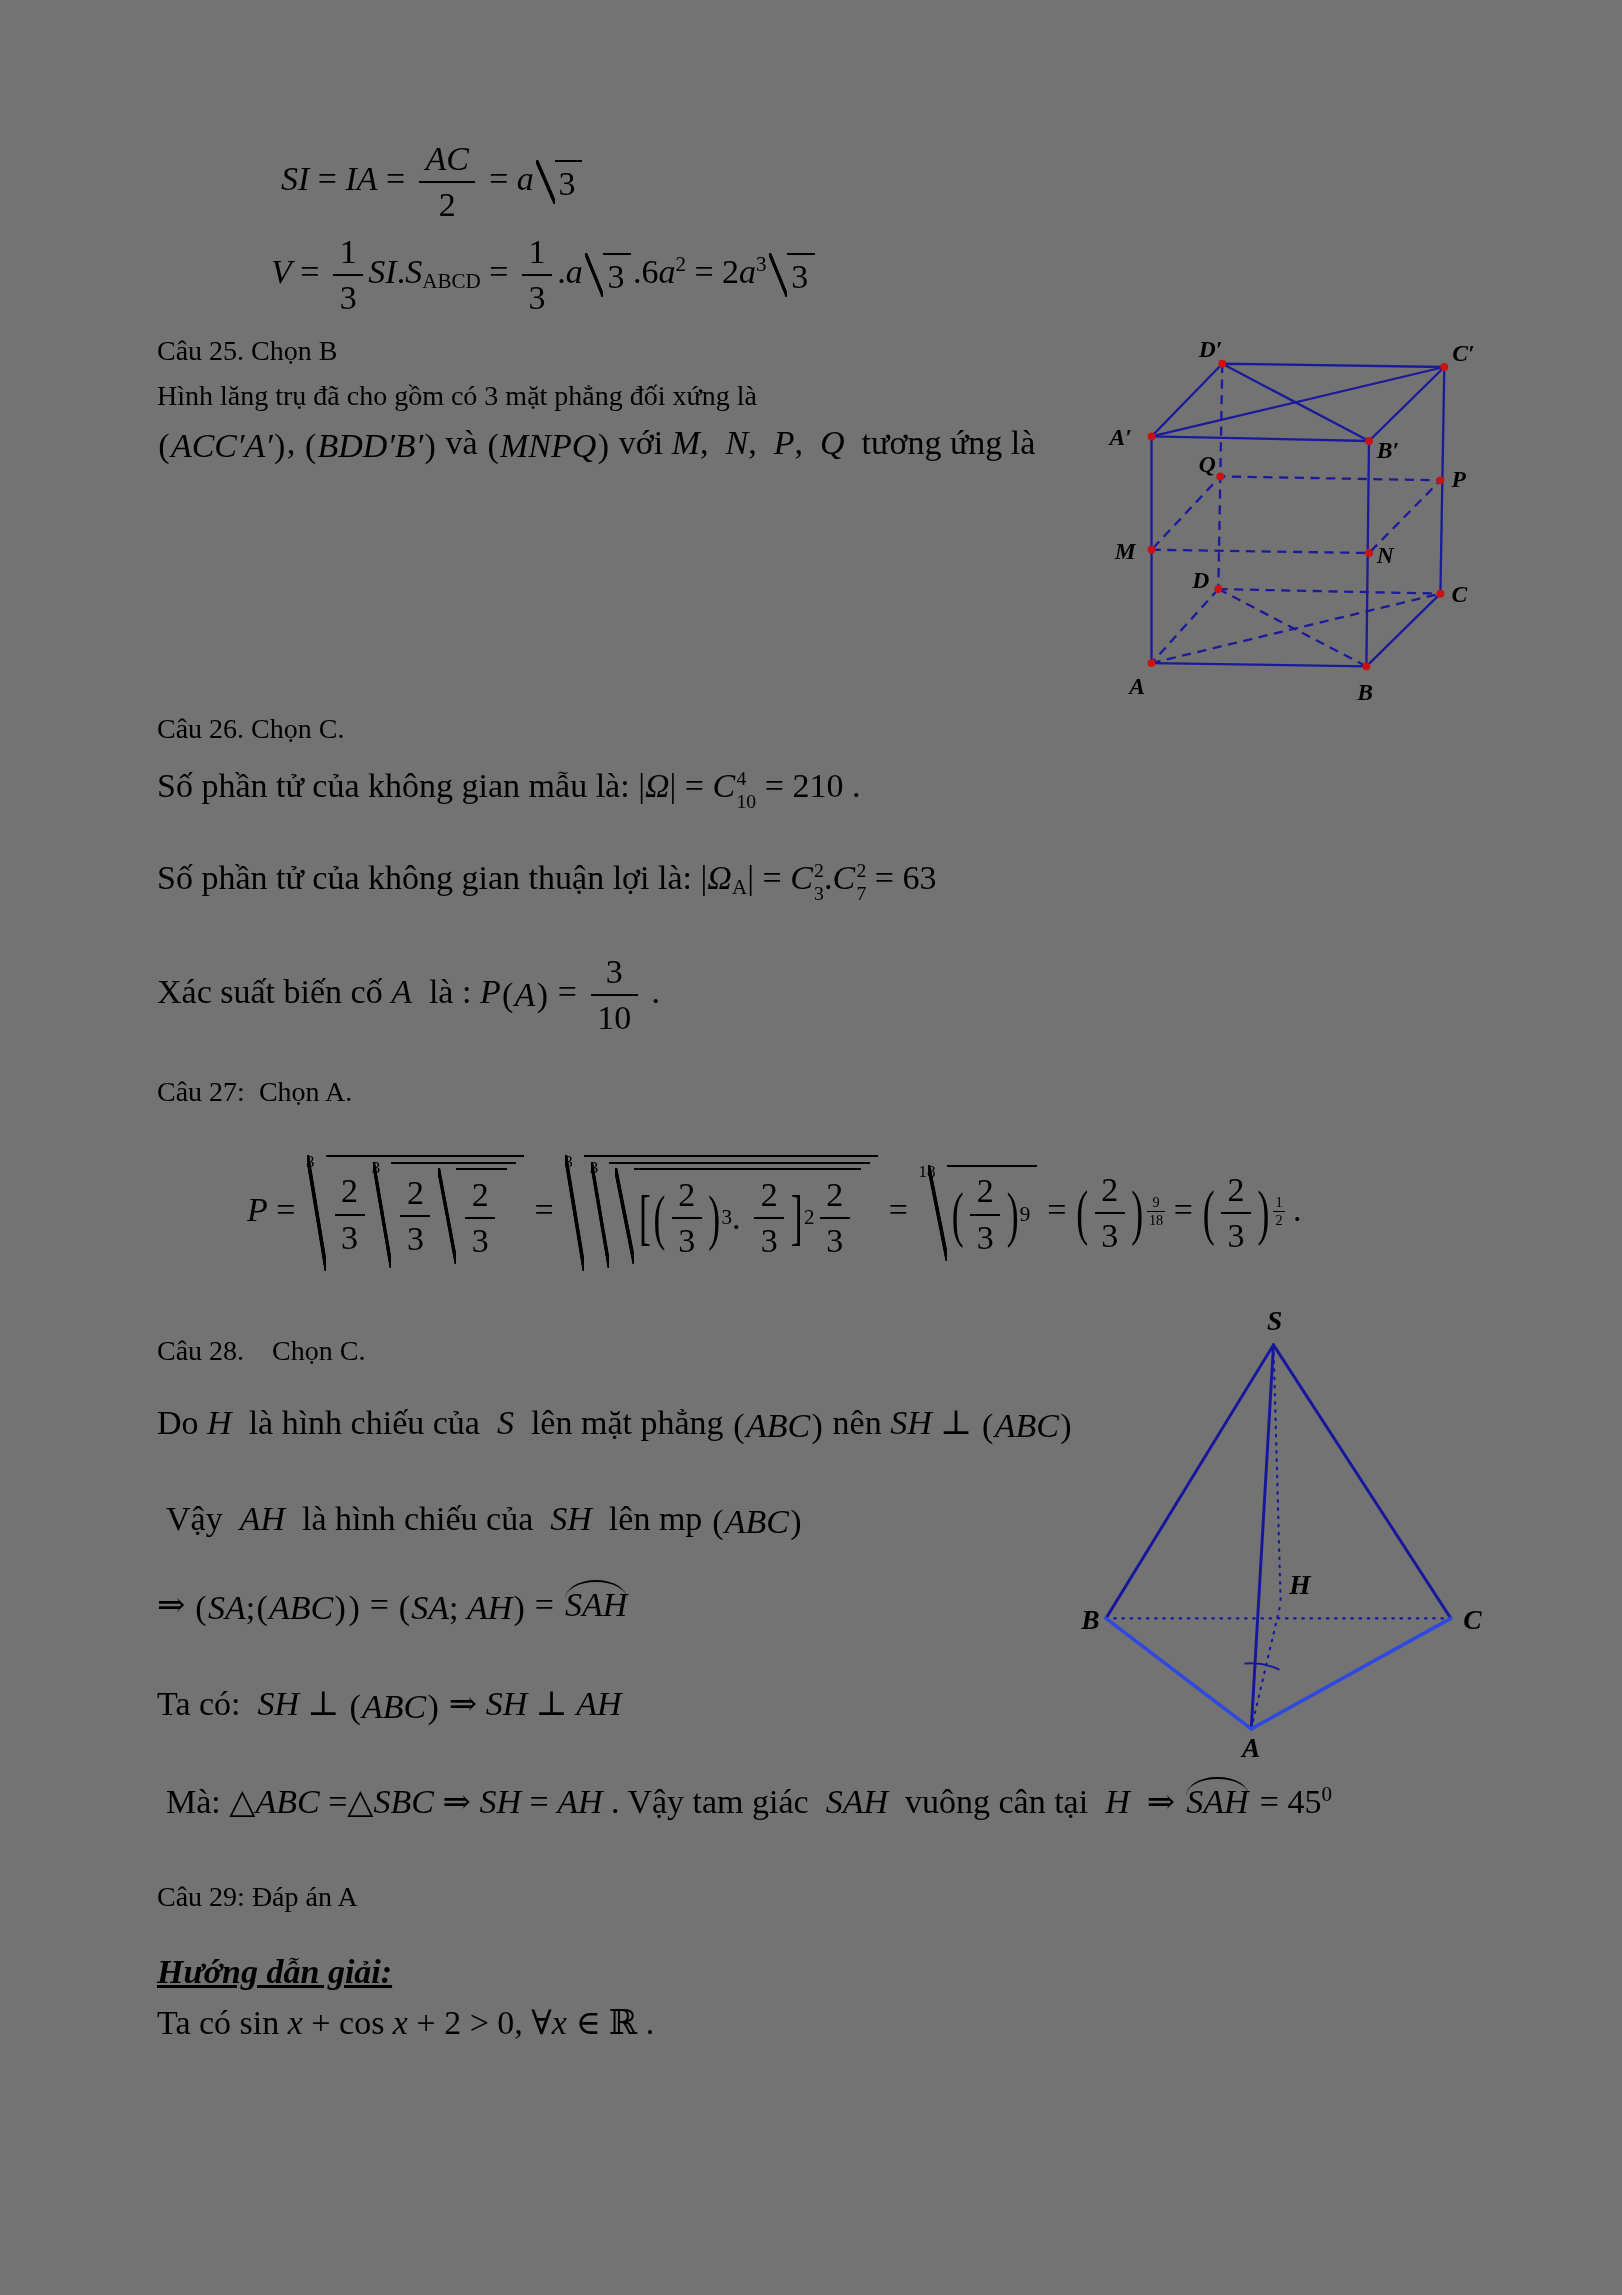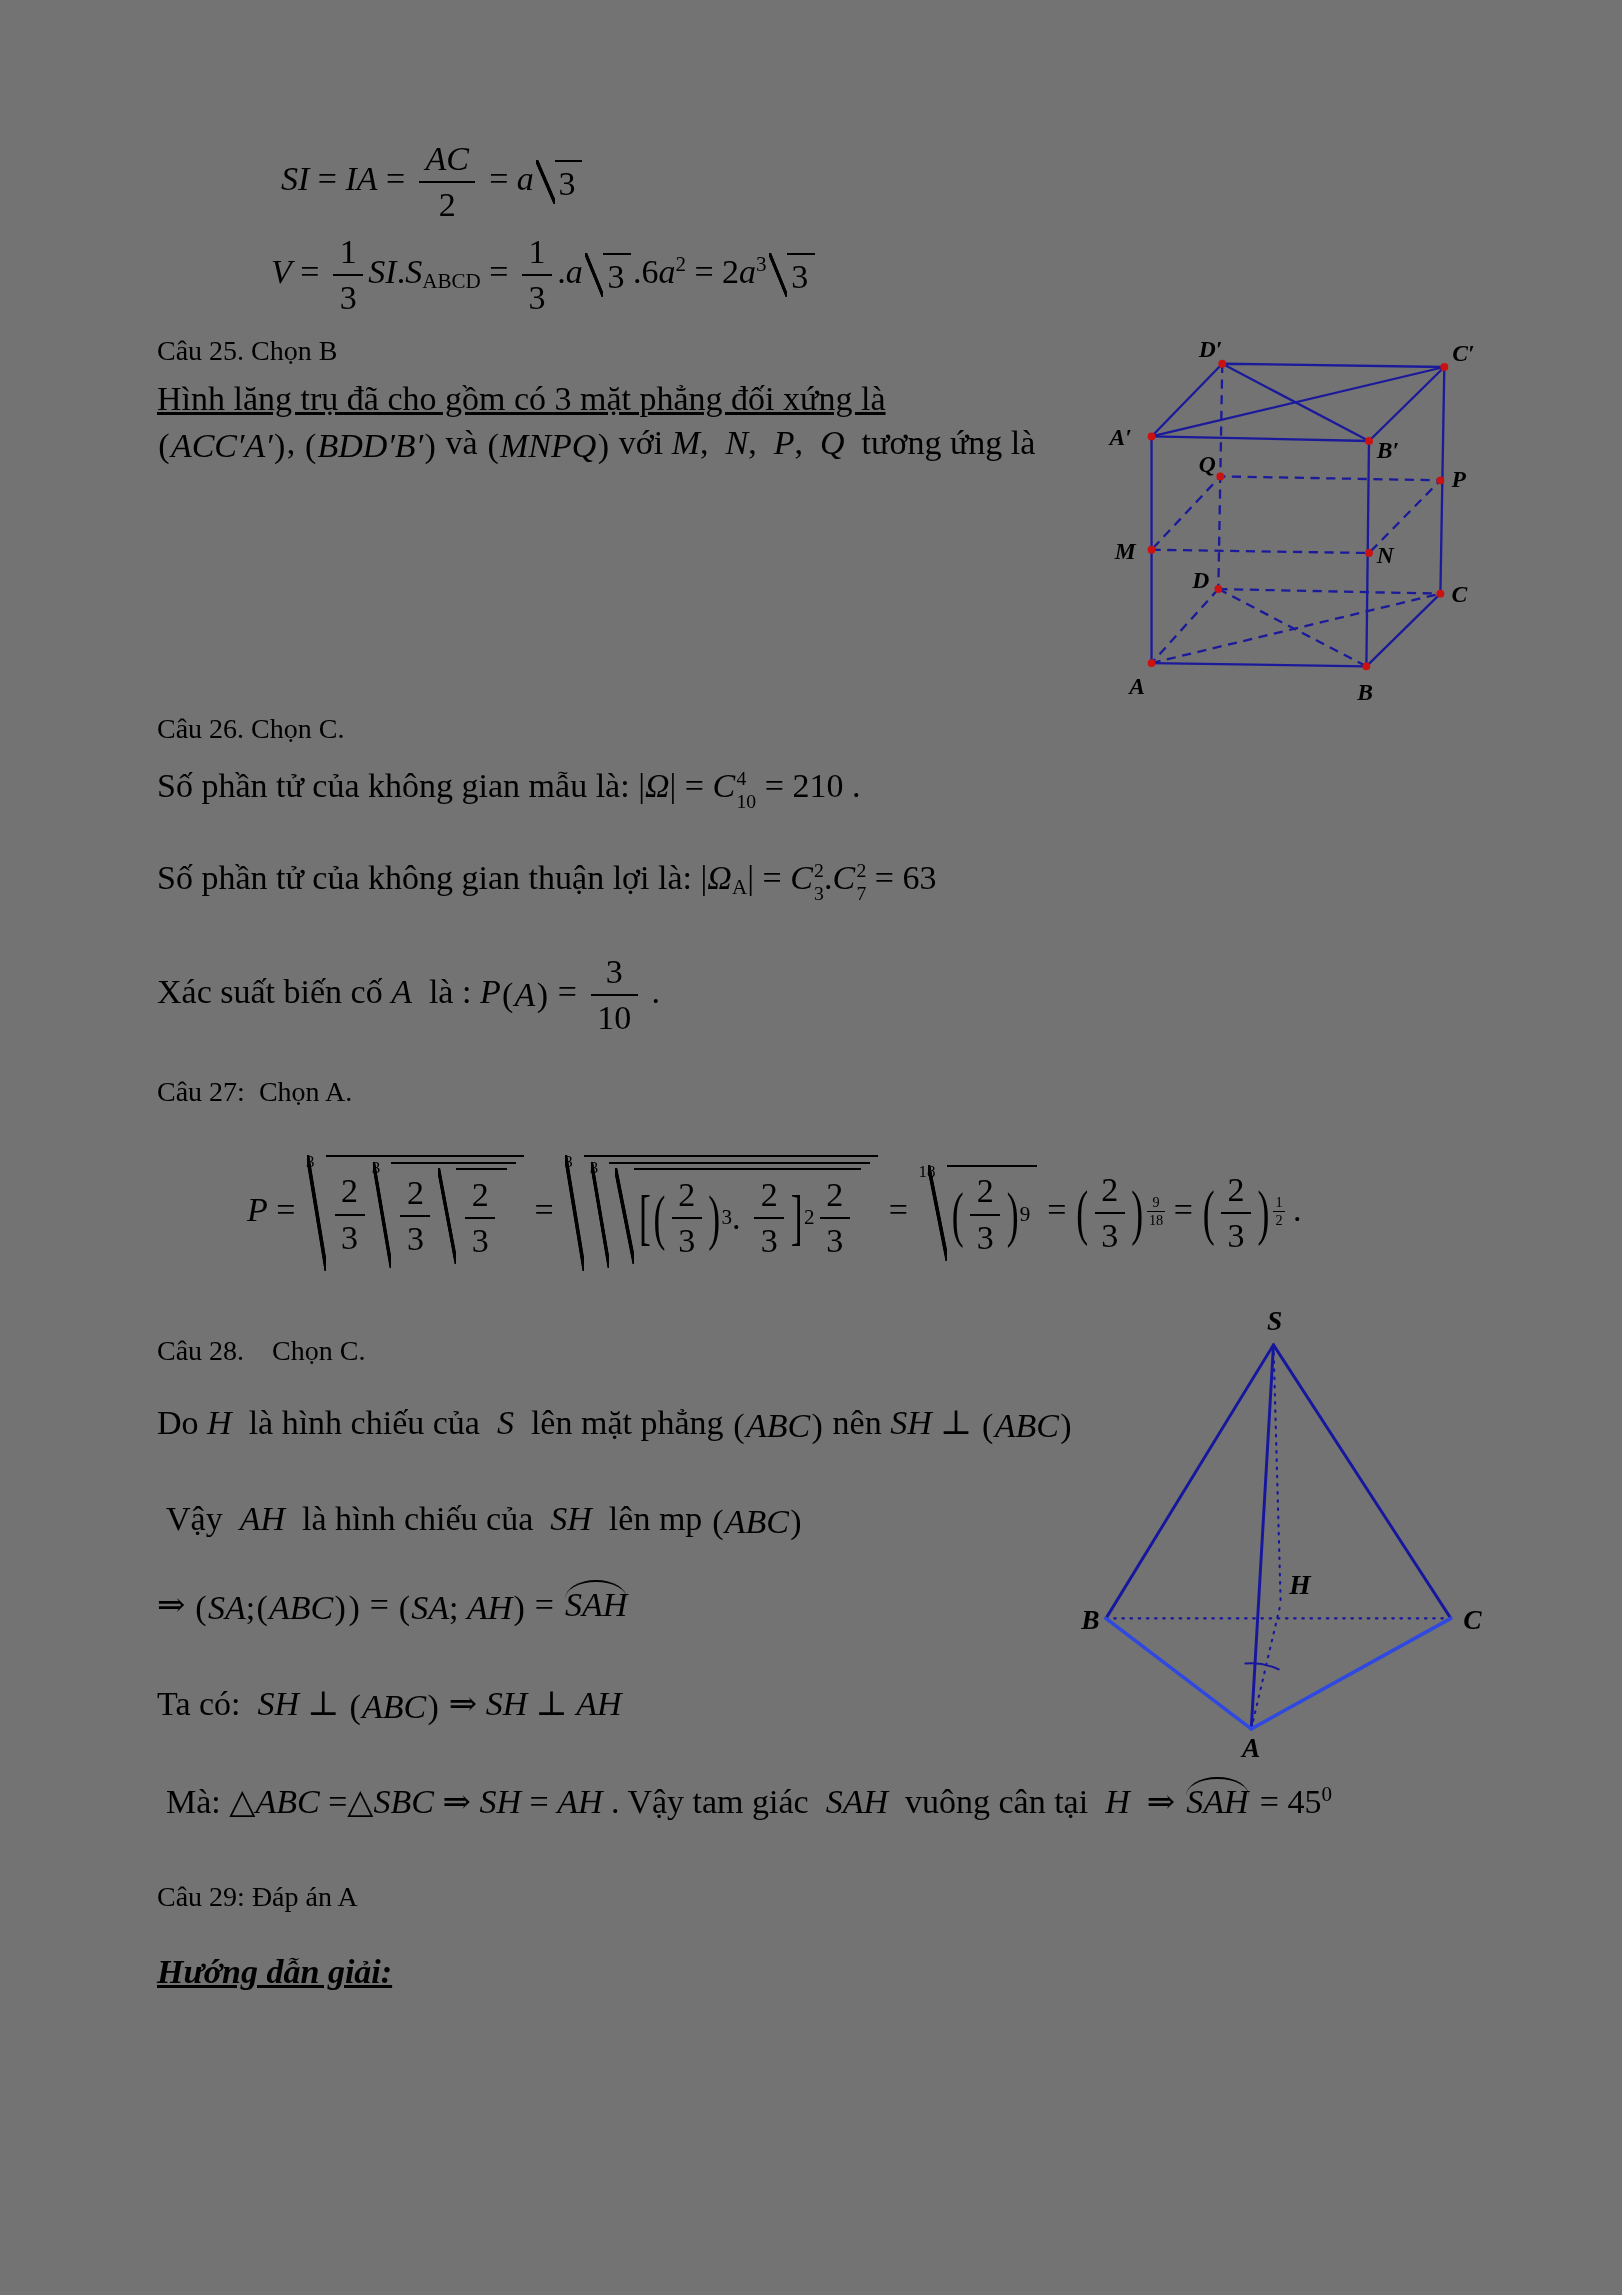--- a/index.html
+++ b/index.html
@@ -2,21 +2,21 @@
 <html style="font-size:10.5px"><head>
 <meta charset="utf-8">
 <style>
   html,body{margin:0;padding:0;}
   body{width:1623px;height:2295px;background:#ffffff;color:#000;
        font-family:"Liberation Serif","DejaVu Serif","DejaVu Sans",serif;}
   .page{position:relative;width:1623px;height:2295px;background:#737373;overflow:hidden;}
   .page > div{position:absolute;}
   .fig{position:absolute;}
   .heading{font-size:28px;font-weight:400;white-space:pre;}
-  .textline{font-size:34px;white-space:pre;text-decoration:underline;}
+  .textline{font-size:28px;white-space:pre;}
   .mathline{font-size:34px;white-space:nowrap;}
   .guide{font-size:34px;font-weight:700;font-style:italic;text-decoration:underline;white-space:pre;}
   
   .mt{white-space:pre;}
   .mi{font-style:italic;white-space:pre;}
   .msup{font-size:0.62em;vertical-align:0.55em;white-space:pre;}
   .msub{font-size:0.62em;vertical-align:-0.22em;white-space:pre;}
   .mss{display:inline-block;vertical-align:middle;font-size:0.58em;line-height:1.15;text-align:left;margin-left:1.3px;}
   .mss span{display:block;}
   .mfrac{display:inline-block;vertical-align:middle;text-align:center;margin:0 5.2px;}
@@ -336,15 +336,16 @@
       <text x="284" y="42">S</text>
       <text x="0" y="498">B</text>
       <text x="584" y="498">C</text>
       <text x="246" y="694">A</text>
       <text x="318" y="444">H</text>
     </g>
   </svg>
 
   <div class="heading" style="left:157px;top:1881px">Câu 29: Đáp án A</div>
   <div class="guide" style="left:157px;top:1953px">Hướng dẫn giải:</div>
+  <div class="mathline" style="left:157px;top:2002px"><span class="mt">Ta có sin </span><span class="mi">x</span><span class="mt"> + cos </span><span class="mi">x</span><span class="mt"> + 2 &gt; 0, ∀</span><span class="mi">x</span><span class="mt"> ∈ ℝ .</span></div>
 
 </div>
 
 
 </body></html>

